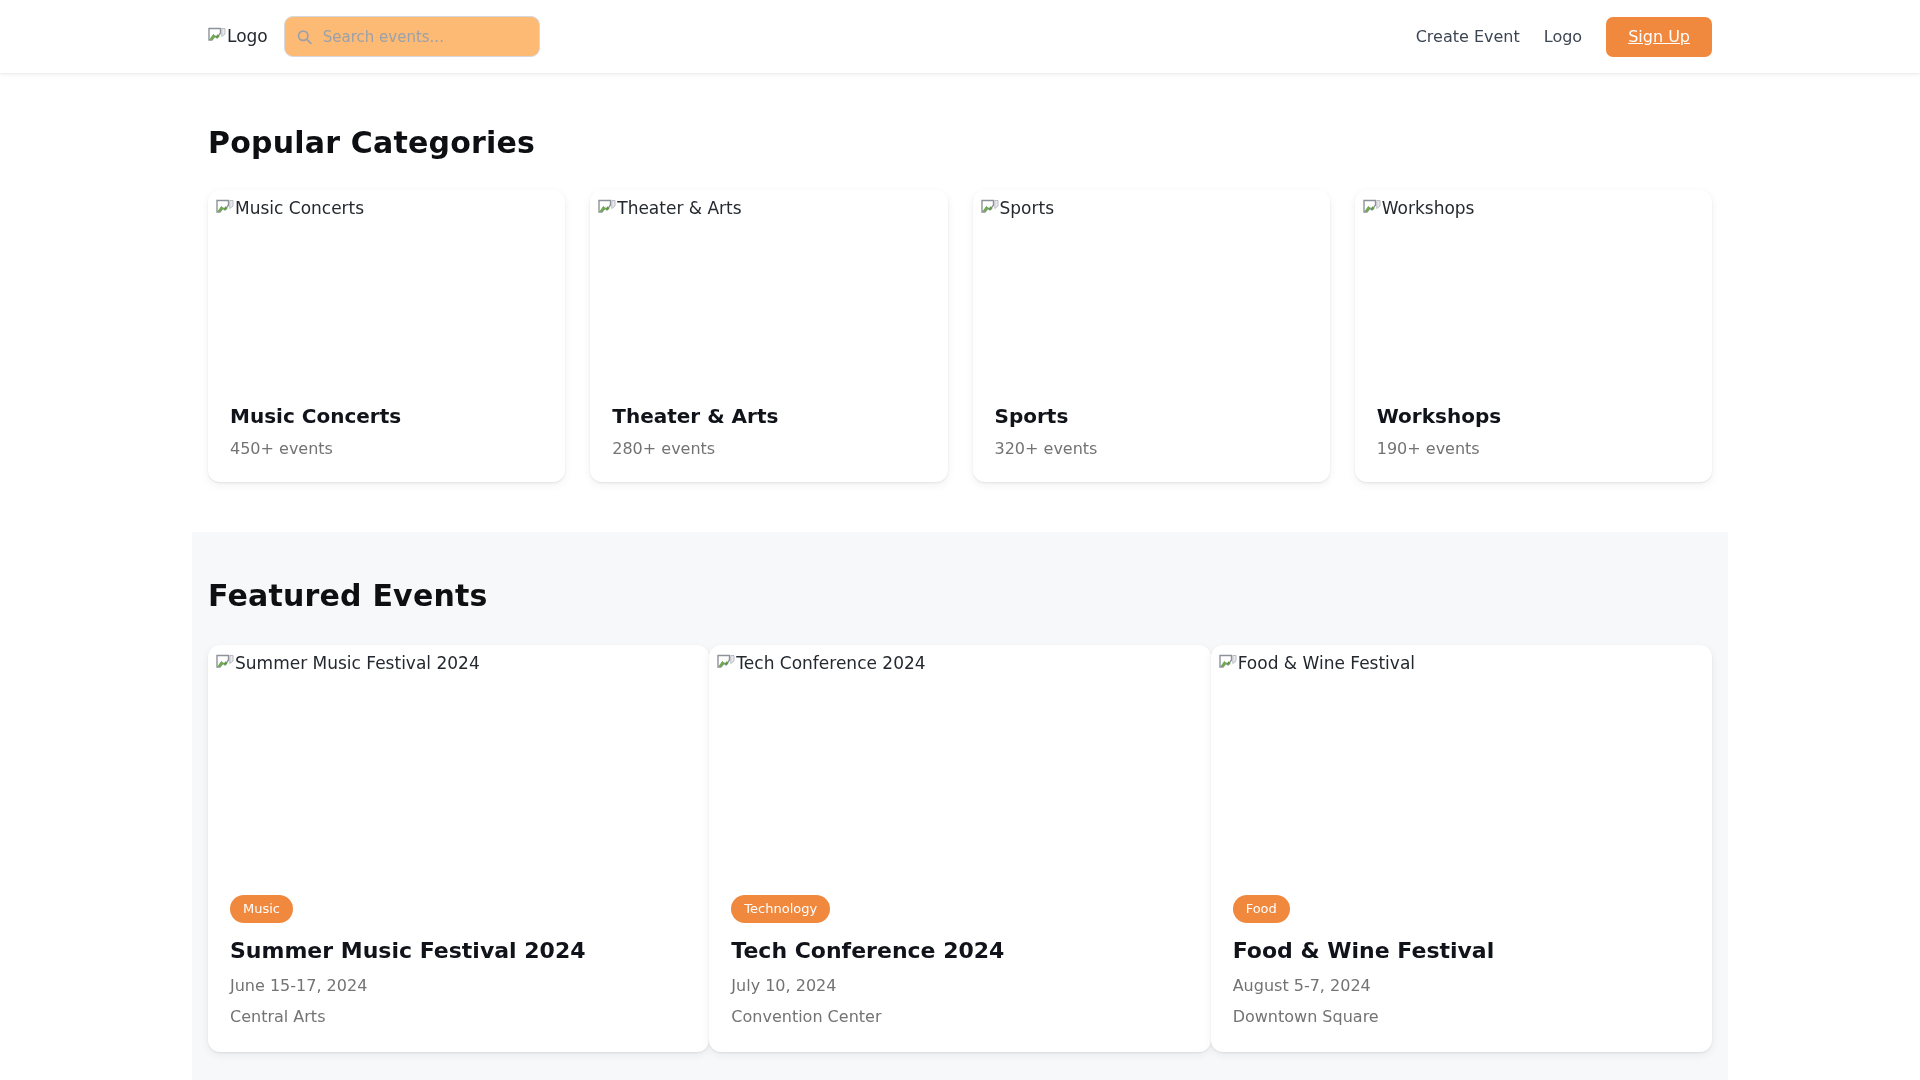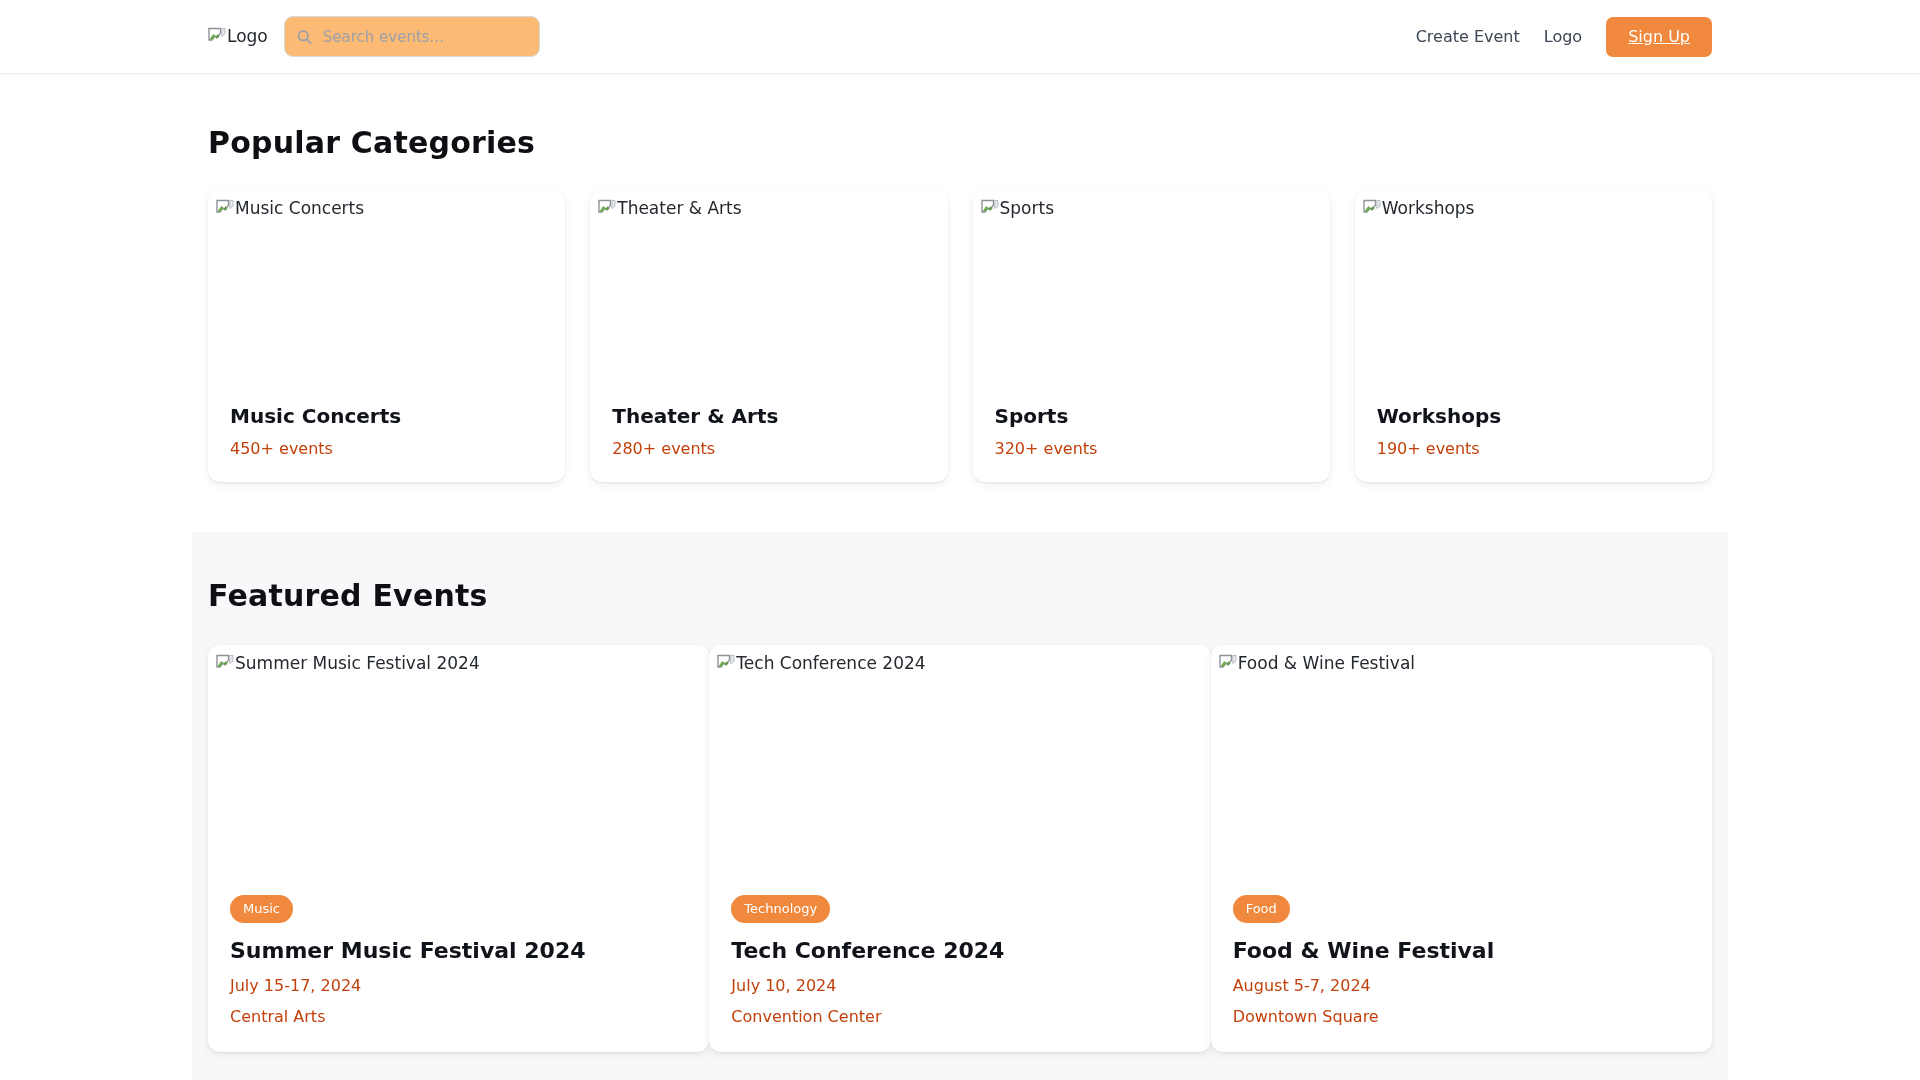--- a/index.html
+++ b/index.html
@@ -97,21 +97,21 @@
     letter-spacing: 0.2px;
   }
   .card {
     background: #ffffff;
     border-radius: 12px;
     overflow: hidden;
     box-shadow: 0 1px 2px rgba(0,0,0,0.08), 0 3px 10px rgba(0,0,0,0.06);
     cursor: pointer;
   }
   .img-area { padding: 8px; }
-  .muted { color: #c2410c; }
+  .muted { color: #737373; }
 
   
   .categories-title { margin: 52px 0 30px; }
   .cat-grid {
     display: grid;
     grid-template-columns: repeat(4, 1fr);
     gap: 25px;
   }
   .cat-img { height: 192px; }
   .cat-body { padding: 22px 22px 24px; }
@@ -266,21 +266,21 @@
           <span class="broken-img">
             <span><svg width="18" height="15" viewBox="0 0 18 14">
                   <use href="#broken-img-icon"></use>
                 </svg></span>
             <span>Summer Music Festival 2024</span>
           </span>
         </div>
         <div class="event-body">
           <span class="badge">Music</span>
           <h3 class="event-title">Summer Music Festival 2024</h3>
-          <p class="event-date muted">July 15-17, 2024</p>
+          <p class="event-date muted">June 15-17, 2024</p>
           <p class="event-venue muted">Central Arts</p>
         </div>
       </div>
 
       <div class="card">
         <div class="img-area event-img">
           <span class="broken-img">
             <span><svg width="18" height="15" viewBox="0 0 18 14">
                   <use href="#broken-img-icon"></use>
                 </svg></span>

